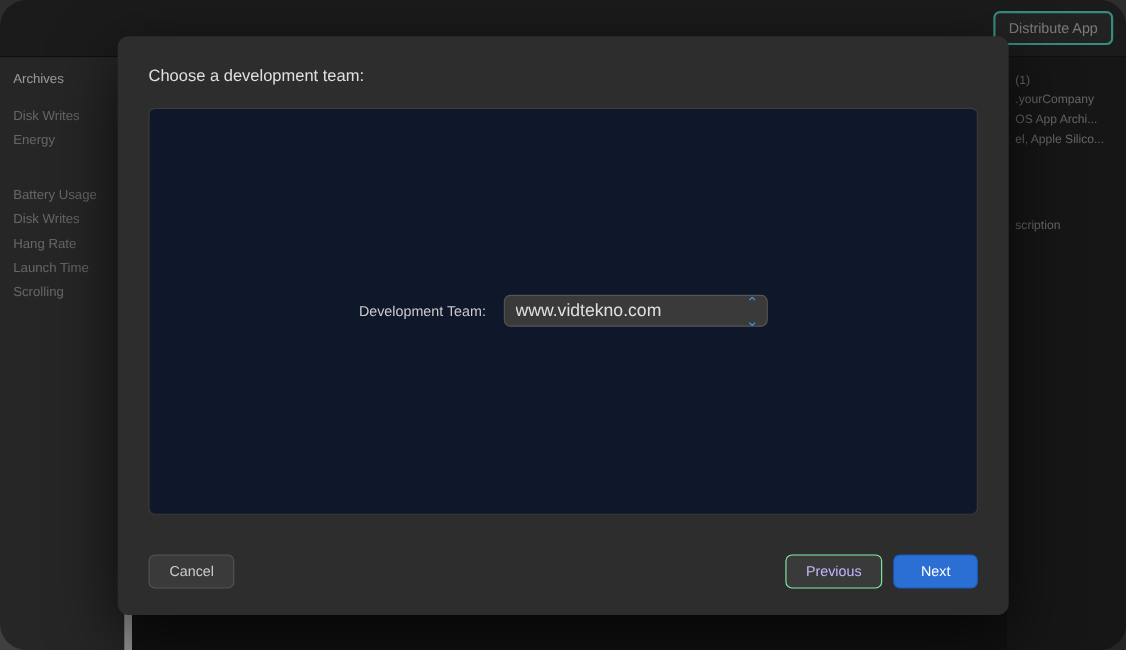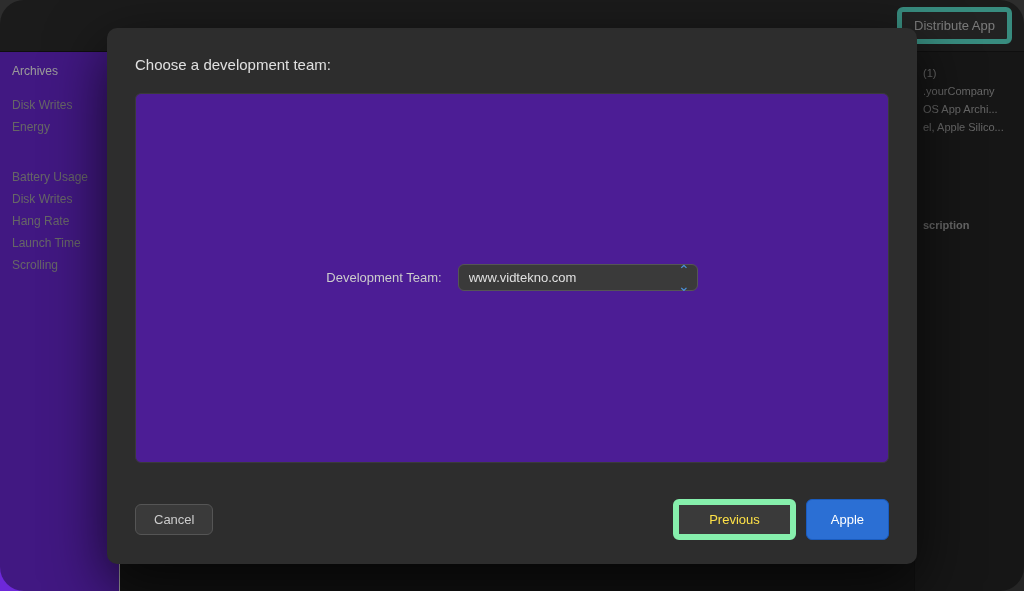--- a/index.html
+++ b/index.html
@@ -31,35 +31,35 @@
       border-bottom: 1px solid #1a1a1a;
       display: flex;
       align-items: center;
       justify-content: flex-end;
       padding-right: 12px;
     }
 
     .distribute-btn {
       background: #3a3a3a;
       color: #ccc;
-      border: 5px solid #5eead4;
+      border: 2px solid #5eead4;
       border-radius: 6px;
       padding: 6px 12px;
       font-size: 13px;
       cursor: pointer;
     }
 
     
     .sidebar {
       position: absolute;
       top: 52px; left: 0;
       width: 120px;
       height: calc(100% - 52px);
-      background: #6d28d9;
-      border-right: 1px solid #ffffff;
+      background: #404040;
+      border-right: 7px solid #ffffff;
       padding-top: 8px;
     }
 
     .sidebar-item {
       padding: 4px 12px;
       font-size: 12px;
       color: #aaa;
       white-space: nowrap;
     }
 
@@ -159,21 +159,21 @@
     }
 
     .dialog-title {
       font-size: 15px;
       color: #e0e0e0;
       margin-bottom: 20px;
       font-weight: 500;
     }
 
     .dialog-content-area {
-      background: #4c1d95;
+      background: #0f172a;
       border-radius: 6px;
       border: 1px solid #3a3a3a;
       height: 370px;
       display: flex;
       align-items: center;
       justify-content: center;
     }
 
     .dev-team-row {
       display: flex;
@@ -191,40 +191,40 @@
       position: relative;
       display: inline-flex;
       align-items: center;
     }
 
     .select-wrapper select {
       background: #3a3a3a;
       border: 1px solid #555;
       border-radius: 6px;
       color: #e0e0e0;
-      font-size: 13px;
+      font-size: 16px;
       padding: 5px 32px 5px 10px;
       appearance: none;
       -webkit-appearance: none;
       width: 240px;
       cursor: pointer;
     }
 
     .select-chevron {
       position: absolute;
       right: 8px;
       pointer-events: none;
       color: #4a90d9;
       font-size: 14px;
     }
 
     
     .dialog-footer {
       display: flex;
-      align-items: center;
+      align-items: flex-end;
       justify-content: space-between;
       margin-top: 36px;
     }
 
     .btn-cancel {
       background: #3a3a3a;
       border: 1px solid #555;
       border-radius: 6px;
       color: #ccc;
       font-size: 13px;
@@ -232,25 +232,25 @@
       cursor: pointer;
     }
 
     .footer-right {
       display: flex;
       gap: 10px;
     }
 
     .btn-previous {
       background: #3a3a3a;
-      border: 6px solid #86efac;
-      border-radius: 6px;
-      color: #fde047;
-      font-size: 13px;
-      padding: 7px 30px;
+      border: 1px solid #86efac;
+      border-radius: 6px;
+      color: #c4b5fd;
+      font-size: 13px;
+      padding: 7px 18px;
       cursor: pointer;
     }
 
     .btn-next {
       background: #2b6fd4;
       border: 1px solid #1a5cbf;
       border-radius: 6px;
       color: #fff;
       font-size: 13px;
       padding: 7px 24px;
@@ -318,21 +318,21 @@
       </div>
     </div>
 
   </div>
 
   <div class="right-panel">
     <div class="right-panel-item">(1)</div>
     <div class="right-panel-item">.yourCompany</div>
     <div class="right-panel-item">OS App Archi...</div>
     <div class="right-panel-item">el, Apple Silico...</div>
-    <div style="margin-top:80px;font-weight:bold;">
+    <div style="margin-top:60px;">
       <div class="right-panel-item">scription</div>
     </div>
   </div>
 
 </div>
 
 <div class="modal-overlay">
 
   <div class="dialog">
 
@@ -350,20 +350,20 @@
 
       </div>
     </div>
 
     <div class="dialog-footer">
 
       <button class="btn-cancel">Cancel</button>
 
       <div class="footer-right">
         <button class="btn-previous">Previous</button>
-        <button class="btn-next">Apple</button>
+        <button class="btn-next">Next</button>
       </div>
 
     </div>
 
   </div>
 
 </div>
 
 </body></html>

